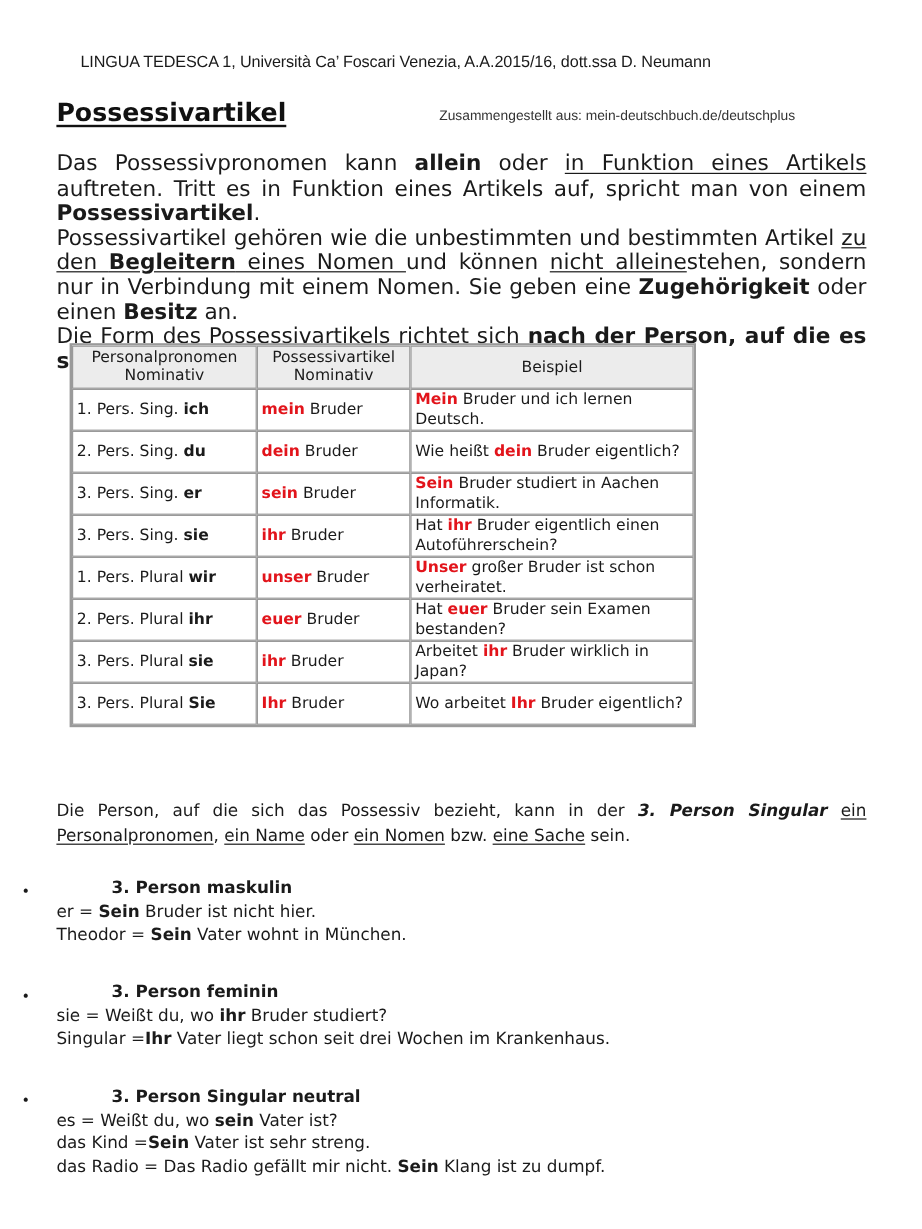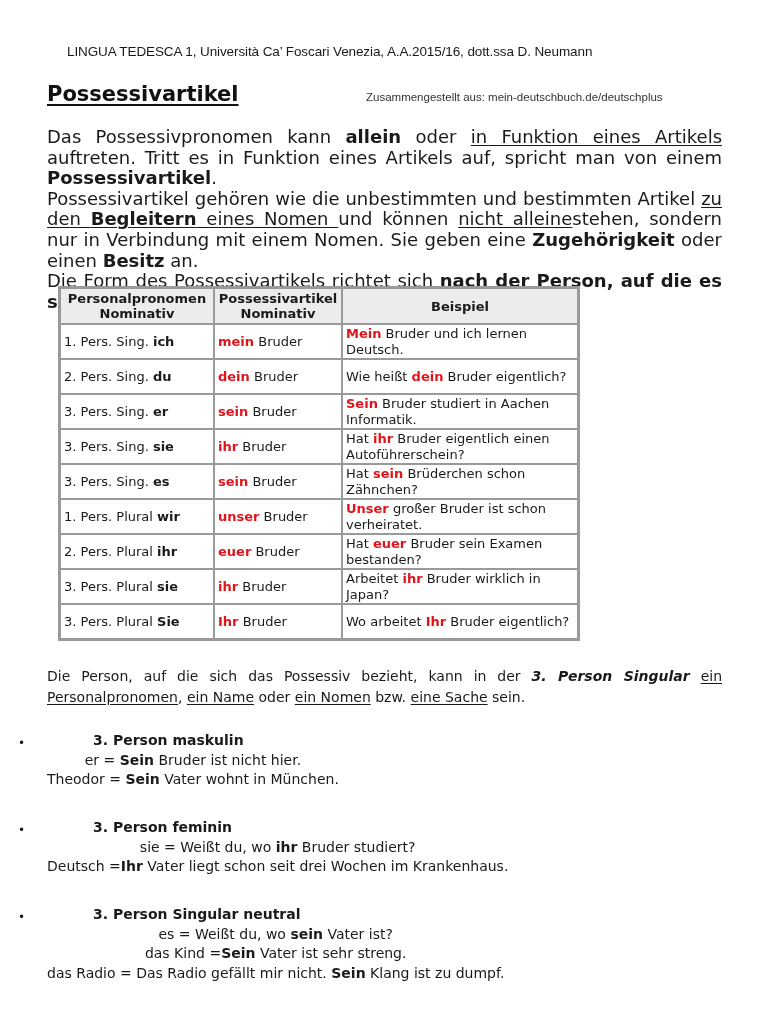--- a/index.html
+++ b/index.html
@@ -6,33 +6,33 @@
   body { width: 768px; height: 1024px; position: relative; overflow: hidden; color: #1a1a1a; font-family: "DejaVu Sans", sans-serif; }
   .page-header { position: absolute; left: 47px; top: 44px; font-family: "Liberation Sans", sans-serif; font-size: 13.5px; color: #1a1a1a; letter-spacing: -0.1px; margin-left: 20px; }
   .title { position: absolute; left: 47px; top: 82px; font-family: "DejaVu Sans", sans-serif; font-weight: bold; font-size: 21px; text-decoration: underline; text-underline-offset: 3px; color: #111; }
   .source { position: absolute; left: 366px; top: 91px; font-family: "Liberation Sans", sans-serif; font-size: 11.5px; color: #333; }
   .intro { position: absolute; left: 47px; top: 127px; width: 675px; font-family: "DejaVu Sans", sans-serif; font-size: 18px; line-height: 20.6px; text-align: justify; color: #1a1a1a; }
   .intro p { margin: 0; }
   .intro b { font-weight: bold; }
   .u { text-decoration: underline; text-underline-offset: 2px; }
   table.pv { position: absolute; left: 58px; top: 286px; border-collapse: separate; border-spacing: 0; border: 2px solid #9a9a9a; font-family: "DejaVu Sans", sans-serif; font-size: 13px; }
   table.pv th, table.pv td { border: 1.5px solid #9a9a9a; padding: 0 3px; vertical-align: middle; }
-  table.pv th { background: #ececec; font-weight: bold; font-size: 13px; line-height: 15px; height: 34px; text-align: center; }
+  table.pv th { background: #ececec; font-weight: normal; font-size: 13px; line-height: 15px; height: 34px; text-align: center; }
   table.pv td { height: 33px; line-height: 15.5px; }
   table.pv td.c1 { width: 146px; margin-top: 36px; }
   table.pv td.c2 { width: 120px; }
   table.pv td.c3 { width: 228px; font-size: 13px; margin-top: 47px; }
   .red { color: #e2141b; font-weight: bold; }
   .after { position: absolute; left: 47px; top: 666px; width: 675px; font-family: "DejaVu Sans", sans-serif; font-size: 14px; line-height: 20.6px; text-align: justify; }
   .after .bi { font-weight: bold; font-style: italic; }
   .section { position: absolute; left: 0; width: 768px; font-family: "DejaVu Sans", sans-serif; font-size: 14px; line-height: 19.6px; }
   .bullet { position: absolute; left: 18px; top: 3px; font-size: 12px; }
   .sec-title { position: absolute; left: 93px; top: 0; font-weight: bold; }
   .sec-lines { position: absolute; left: 47px; top: 19.6px; }
-  .sec-lines div { white-space: nowrap; text-align: center; }
+  .sec-lines div { white-space: nowrap; }
   b { font-weight: bold; }
 </style>
 </head>
 <body>
 
 <div class="page-header">LINGUA TEDESCA 1,  Università Ca’ Foscari Venezia, A.A.2015/16,  dott.ssa D. Neumann</div>
 <div class="title">Possessivartikel</div>
 <div class="source">Zusammengestellt aus: mein-deutschbuch.de/deutschplus</div>
 
 <div class="intro">
@@ -64,25 +64,20 @@
         <td class="c1"><span>3. Pers. Sing. </span><b>er</b></td>
         <td class="c2"><span class="red">sein</span><span> Bruder</span></td>
         <td class="c3"><span class="red">Sein</span><span> Bruder studiert in Aachen Informatik.</span></td>
       </tr>
       <tr>
         <td class="c1"><span>3. Pers. Sing. </span><b>sie</b></td>
         <td class="c2"><span class="red">ihr</span><span> Bruder</span></td>
         <td class="c3"><span>Hat </span><span class="red">ihr</span><span> Bruder eigentlich einen Autoführerschein?</span></td>
       </tr>
       <tr>
-        <td class="c1"><span>3. Pers. Sing. </span><b>es</b></td>
-        <td class="c2"><span class="red">sein</span><span> Bruder</span></td>
-        <td class="c3"><span>Hat </span><span class="red">sein</span><span> Brüderchen schon Zähnchen?</span></td>
-      </tr>
-      <tr>
         <td class="c1"><span>1. Pers. Plural </span><b>wir</b></td>
         <td class="c2"><span class="red">unser</span><span> Bruder</span></td>
         <td class="c3"><span class="red">Unser</span><span> großer Bruder ist schon verheiratet.</span></td>
       </tr>
       <tr>
         <td class="c1"><span>2. Pers. Plural </span><b>ihr</b></td>
         <td class="c2"><span class="red">euer</span><span> Bruder</span></td>
         <td class="c3"><span>Hat </span><span class="red">euer</span><span> Bruder sein Examen bestanden?</span></td>
       </tr>
       <tr>
@@ -107,21 +102,21 @@
       <div class="sec-lines">
         <div><span>er = </span><b>Sein</b><span> Bruder ist nicht hier.</span></div>
         <div><span>Theodor = </span><b>Sein</b><span> Vater wohnt in München.</span></div>
       </div>
     </div>
     <div class="section" style="top: 818px;">
       <span class="bullet">•</span>
       <div class="sec-title">3. Person feminin</div>
       <div class="sec-lines">
         <div><span>sie = Weißt du, wo </span><b>ihr</b><span> Bruder studiert?</span></div>
-        <div><span>Deutsch =</span><b>Ihr</b><span> Vater liegt schon seit drei Wochen im Krankenhaus.</span></div>
+        <div><span>Singular =</span><b>Ihr</b><span> Vater liegt schon seit drei Wochen im Krankenhaus.</span></div>
       </div>
     </div>
     <div class="section" style="top: 905px;">
       <span class="bullet">•</span>
       <div class="sec-title">3. Person Singular neutral</div>
       <div class="sec-lines">
         <div><span>es = Weißt du, wo </span><b>sein</b><span> Vater ist?</span></div>
         <div><span>das Kind =</span><b>Sein</b><span> Vater ist sehr streng.</span></div>
         <div><span>das Radio = Das Radio gefällt mir nicht. </span><b>Sein</b><span> Klang ist zu dumpf.</span></div>
       </div>

